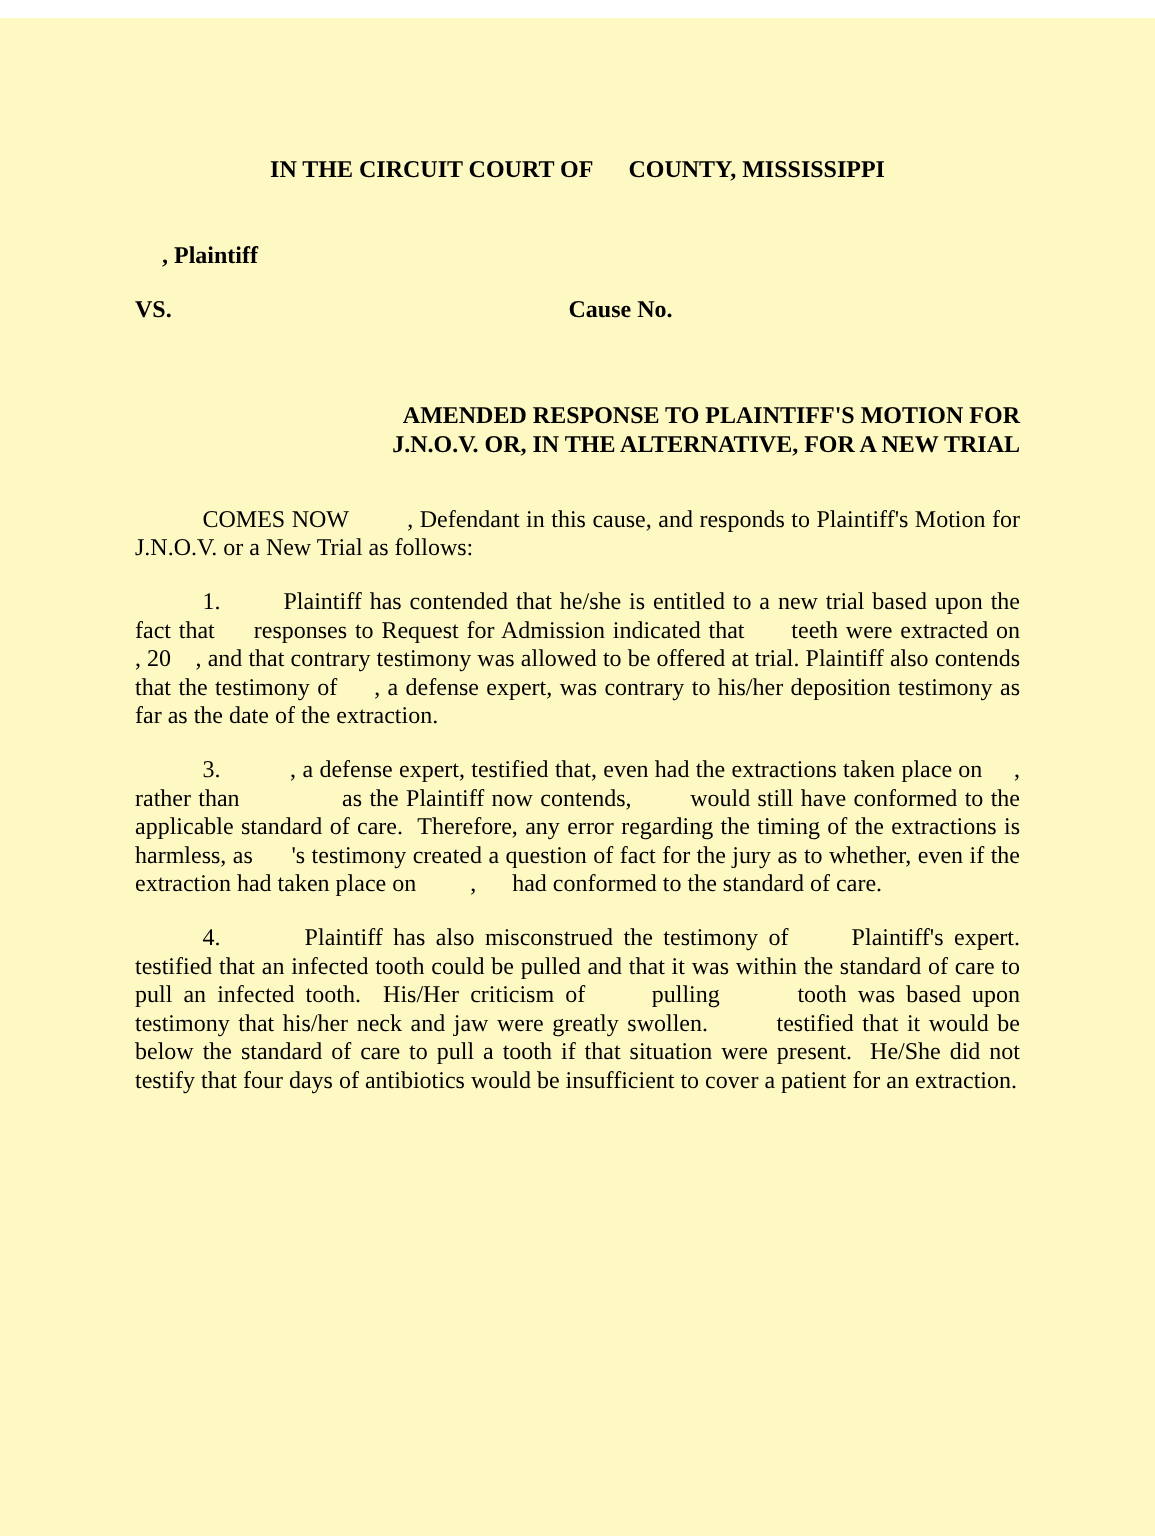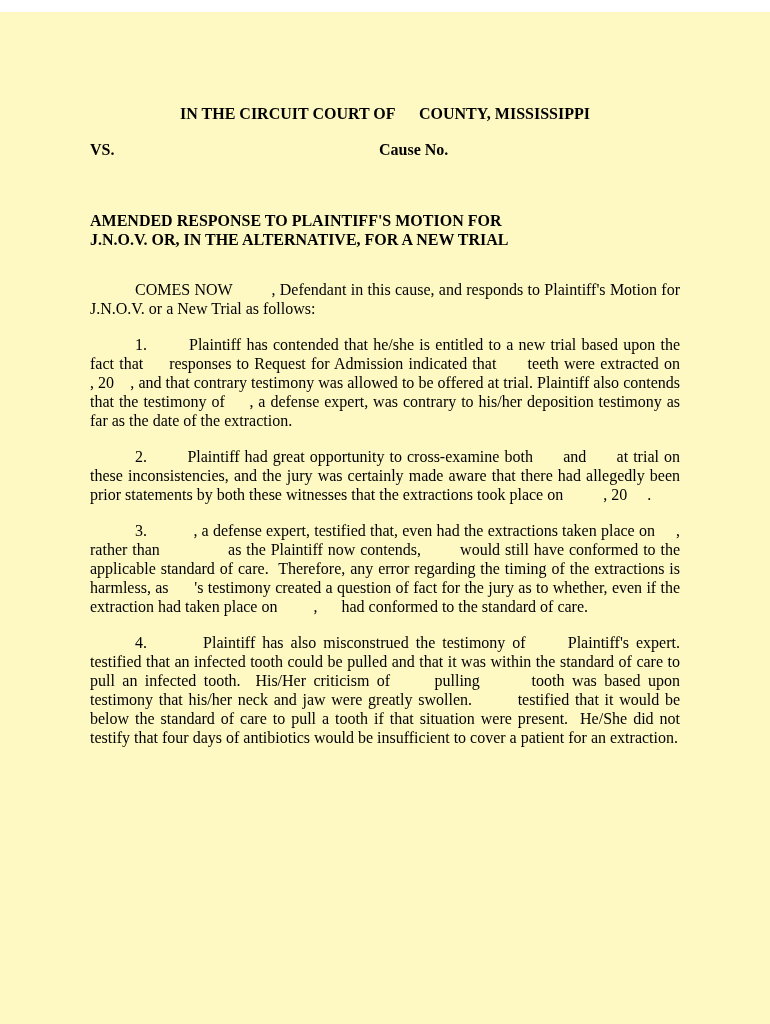--- a/index.html
+++ b/index.html
@@ -42,53 +42,53 @@
     top: 0;
     white-space: pre;
   }
   .caption-defendant {
     margin-top: 17px;
     padding-left: 18px;
     font-weight: bold;
   }
   .doc-title {
     margin-top: 52px;
-    text-align: left;
+    text-align: right;
     font-weight: bold;
   }
   .body-text {
     margin-top: 31px;
   }
   .body-text p {
     margin: 0 0 17px 0;
     text-align: justify;
     text-indent: 45px;
     white-space: pre-wrap;
   }
 </style>
 </head>
 <body>
 
 <div class="page">
 
   <div class="court-header">IN THE CIRCUIT COURT OF      COUNTY, MISSISSIPPI</div>
 
+  <div class="caption-plaintiff">, Plaintiff</div>
 
   <div class="caption-vs-line">
     <span>VS.</span>
     <span class="cause-no">Cause No.</span>
   </div>
 
 
   <div class="doc-title">
     <div>AMENDED RESPONSE TO PLAINTIFF'S MOTION FOR</div>
     <div>J.N.O.V. OR, IN THE ALTERNATIVE, FOR A NEW TRIAL</div>
   </div>
 
   <div class="body-text">
     <p>COMES NOW         , Defendant in this cause, and responds to Plaintiff's Motion for J.N.O.V. or a New Trial as follows:</p>
     <p>1.        Plaintiff has contended that he/she is entitled to a new trial based upon the fact that     responses to Request for Admission indicated that      teeth were extracted on          , 20    , and that contrary testimony was allowed to be offered at trial. Plaintiff also contends that the testimony of     , a defense expert, was contrary to his/her deposition testimony as far as the date of the extraction.</p>
-    <p>2.        Plaintiff had great opportunity to cross-examine both      and      at trial on these inconsistencies, and the jury was certainly made aware that there had allegedly been prior statements by both these witnesses that the extractions took place on          , 20     .</p>
     <p>3.           , a defense expert, testified that, even had the extractions taken place on     , rather than              as the Plaintiff now contends,        would still have conformed to the applicable standard of care.  Therefore, any error regarding the timing of the extractions is harmless, as      's testimony created a question of fact for the jury as to whether, even if the extraction had taken place on         ,      had conformed to the standard of care.</p>
     <p>4.        Plaintiff has also misconstrued the testimony of      Plaintiff's expert.       testified that an infected tooth could be pulled and that it was within the standard of care to pull an infected tooth.  His/Her criticism of      pulling       tooth was based upon       testimony that his/her neck and jaw were greatly swollen.        testified that it would be below the standard of care to pull a tooth if that situation were present.  He/She did not testify that four days of antibiotics would be insufficient to cover a patient for an extraction.</p>
   </div>
 
 </div>
 
 </body></html>

